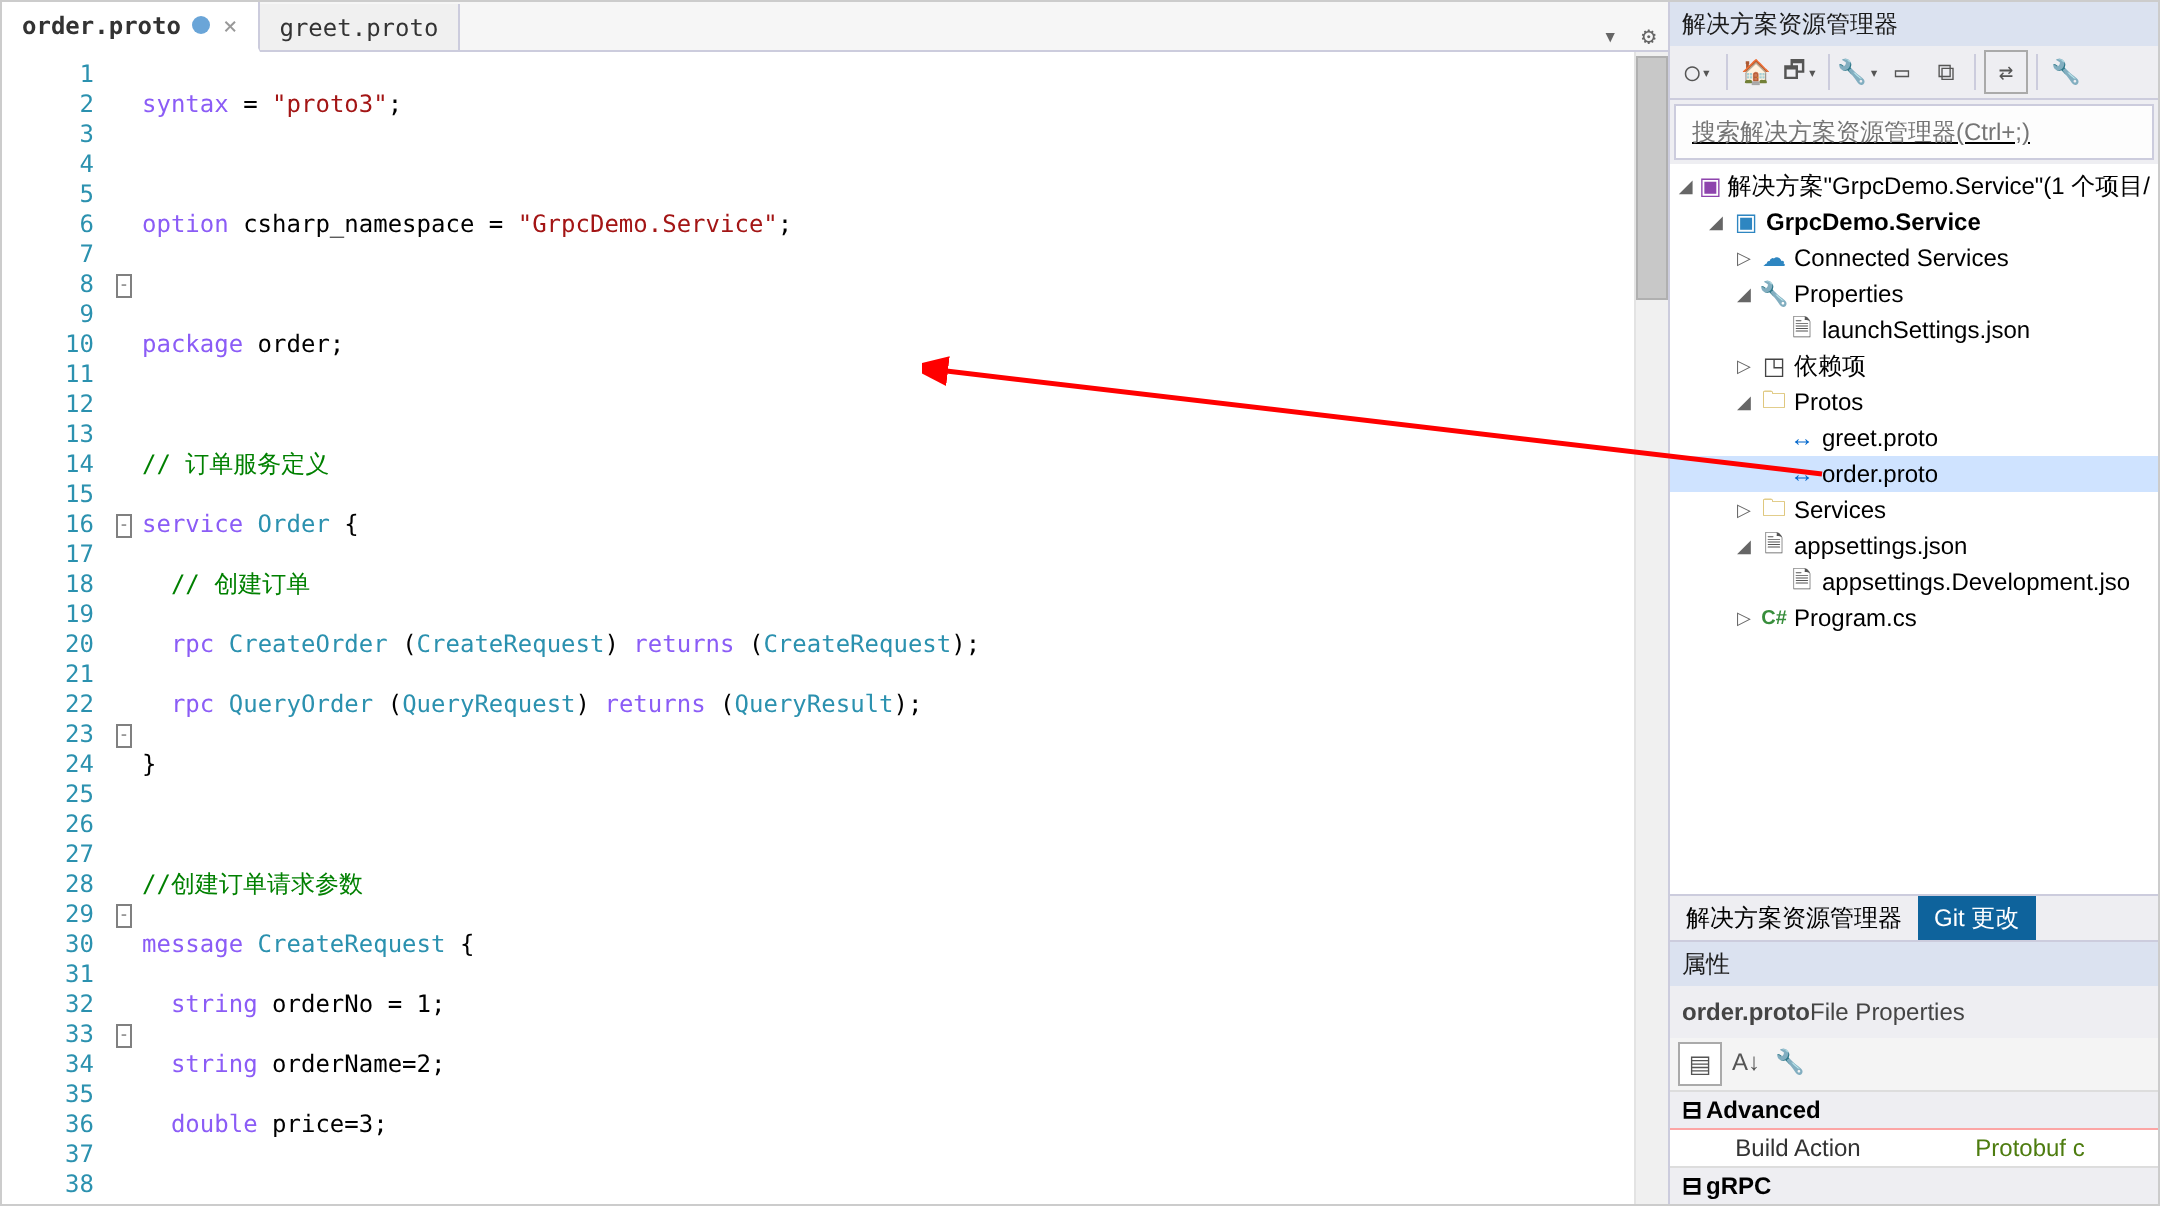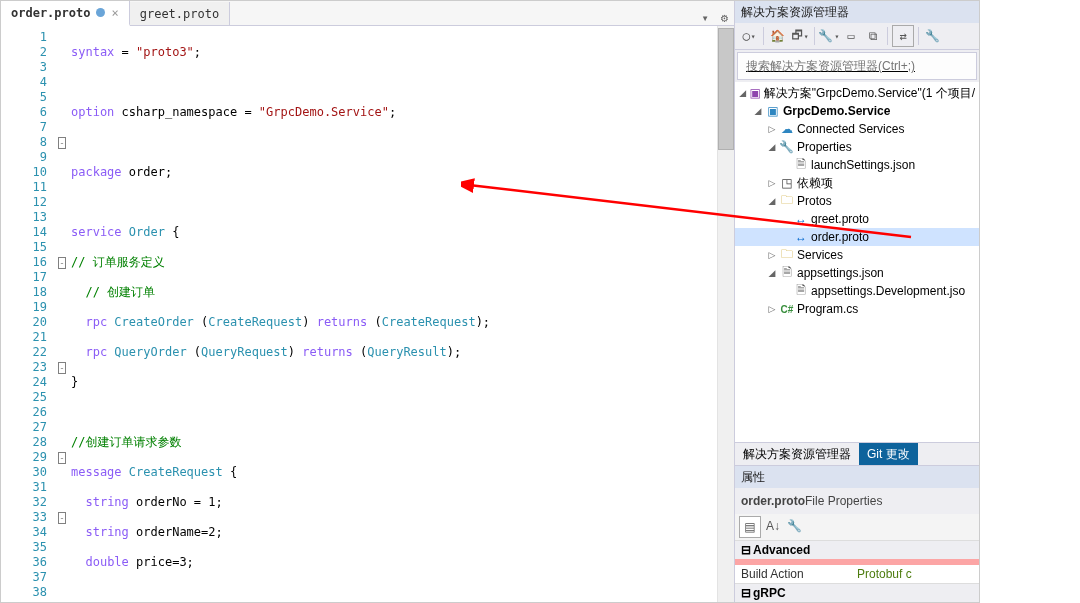--- a/index.html
+++ b/index.html
@@ -1,16 +1,16 @@
 <!DOCTYPE html>
 <html><head>
 <meta charset="utf-8">
 <style>
   html,body{margin:0;padding:0;height:100%;font-family:Consolas,"Microsoft YaHei",monospace;font-size:12px;background:#fff;color:#000;}
-  .app{display:flex;width:980px;height:603px;position:relative;overflow:hidden;border:1px solid #ccc;box-sizing:border-box;}
+  .app{display:flex;width:1080px;height:603px;position:relative;overflow:hidden;border:1px solid #ccc;box-sizing:border-box;}
   
   .editor-col{flex:1;display:flex;flex-direction:column;border-right:1px solid #ccd;}
   .tabbar{display:flex;align-items:flex-end;height:24px;background:#f6f6f6;border-bottom:1px solid #ccd;}
   .tab{display:flex;align-items:center;gap:6px;height:23px;padding:0 10px;border-right:1px solid #ccd;background:#f0f0f0;color:#333;cursor:pointer;}
   .tab.active{background:#fff;border-bottom:2px solid #fff;margin-bottom:-1px;font-weight:bold;}
   .tab .x{color:#999;font-weight:normal;}
   .tab .pin{display:inline-block;width:9px;height:9px;border-radius:50%;background:#6aa5d8;}
   .tabbar .spacer{flex:1;}
   .tabbar .dd{padding:0 6px;color:#666;cursor:pointer;}
   .editor{flex:1;display:flex;overflow:hidden;background:#fff;position:relative;}
@@ -51,21 +51,21 @@
   .node .lbl{white-space:nowrap;}
   .bold{font-weight:bold;}
   .bottomtabs{display:flex;height:22px;border-top:1px solid #ccd;background:#eeeef2;font-family:"Microsoft YaHei",sans-serif;}
   .bottomtabs .bt{padding:3px 8px;cursor:pointer;}
   .bottomtabs .bt.active{background:#0e639c;color:#fff;}
   .prop{background:#eeeef2;border-top:1px solid #ccd;font-family:"Microsoft YaHei",sans-serif;}
   .prop .sub{display:flex;align-items:center;height:22px;padding:2px 6px;color:#444;}
   .prop .tb{display:flex;gap:2px;padding:2px 4px;background:#f4f4f4;}
   .prop .grid{background:#fff;}
   .prop .cat{background:#eeeef2;padding:2px 6px;font-weight:bold;border-top:1px solid #ddd;}
-  .prop .row{display:flex;padding:2px 6px;border-top:6px solid #fca5a5;}
+  .prop .row{display:flex;padding:2px 6px;border-top:1px solid #fca5a5;text-align:center;}
   .prop .row .k{flex:1;color:#333;}
   .prop .row .v{flex:1;color:#4d7c0f;}
   .cat .tw{display:inline-block;width:12px;}
   
   .arrow{position:absolute;left:460px;top:176px;pointer-events:none;}
 </style>
 </head>
 <body>
 
 <div class="app">
@@ -166,22 +166,22 @@
           <span class="m"></span>
           <span class="m"></span>
       </div>
       <div class="code">
 <div class="line"><span class="kw">syntax</span><span> = </span><span class="str">"proto3"</span><span>;</span></div>
 <div class="line"></div>
 <div class="line"><span class="kw">option</span><span> csharp_namespace = </span><span class="str">"GrpcDemo.Service"</span><span>;</span></div>
 <div class="line"></div>
 <div class="line"><span class="kw">package</span><span> order;</span></div>
 <div class="line"></div>
+<div class="line"><span class="cmt">// 订单服务定义</span></div>
 <div class="line"><span class="kw">service</span><span class="type"> Order</span><span> {</span></div>
-<div class="line"><span class="cmt">// 订单服务定义</span></div>
 <div class="line"><span class="cmt">  // 创建订单</span></div>
 <div class="line">  <span class="kw">rpc</span><span class="type"> CreateOrder </span><span>(</span><span class="type">CreateRequest</span><span>) </span><span class="kw">returns</span><span> (</span><span class="type">CreateRequest</span><span>);</span></div>
 <div class="line">  <span class="kw">rpc</span><span class="type"> QueryOrder </span><span>(</span><span class="type">QueryRequest</span><span>) </span><span class="kw">returns</span><span> (</span><span class="type">QueryResult</span><span>);</span></div>
 <div class="line"><span>}</span></div>
 <div class="line"></div>
 <div class="line"><span class="cmt">//创建订单请求参数</span></div>
 <div class="line"><span class="kw">message</span><span class="type"> CreateRequest</span><span> {</span></div>
 <div class="line">  <span class="kw">string</span><span> orderNo = 1;</span></div>
 <div class="line">  <span class="kw">string</span><span> orderName=2;</span></div>
 <div class="line">  <span class="kw">double</span><span> price=3;</span></div>

